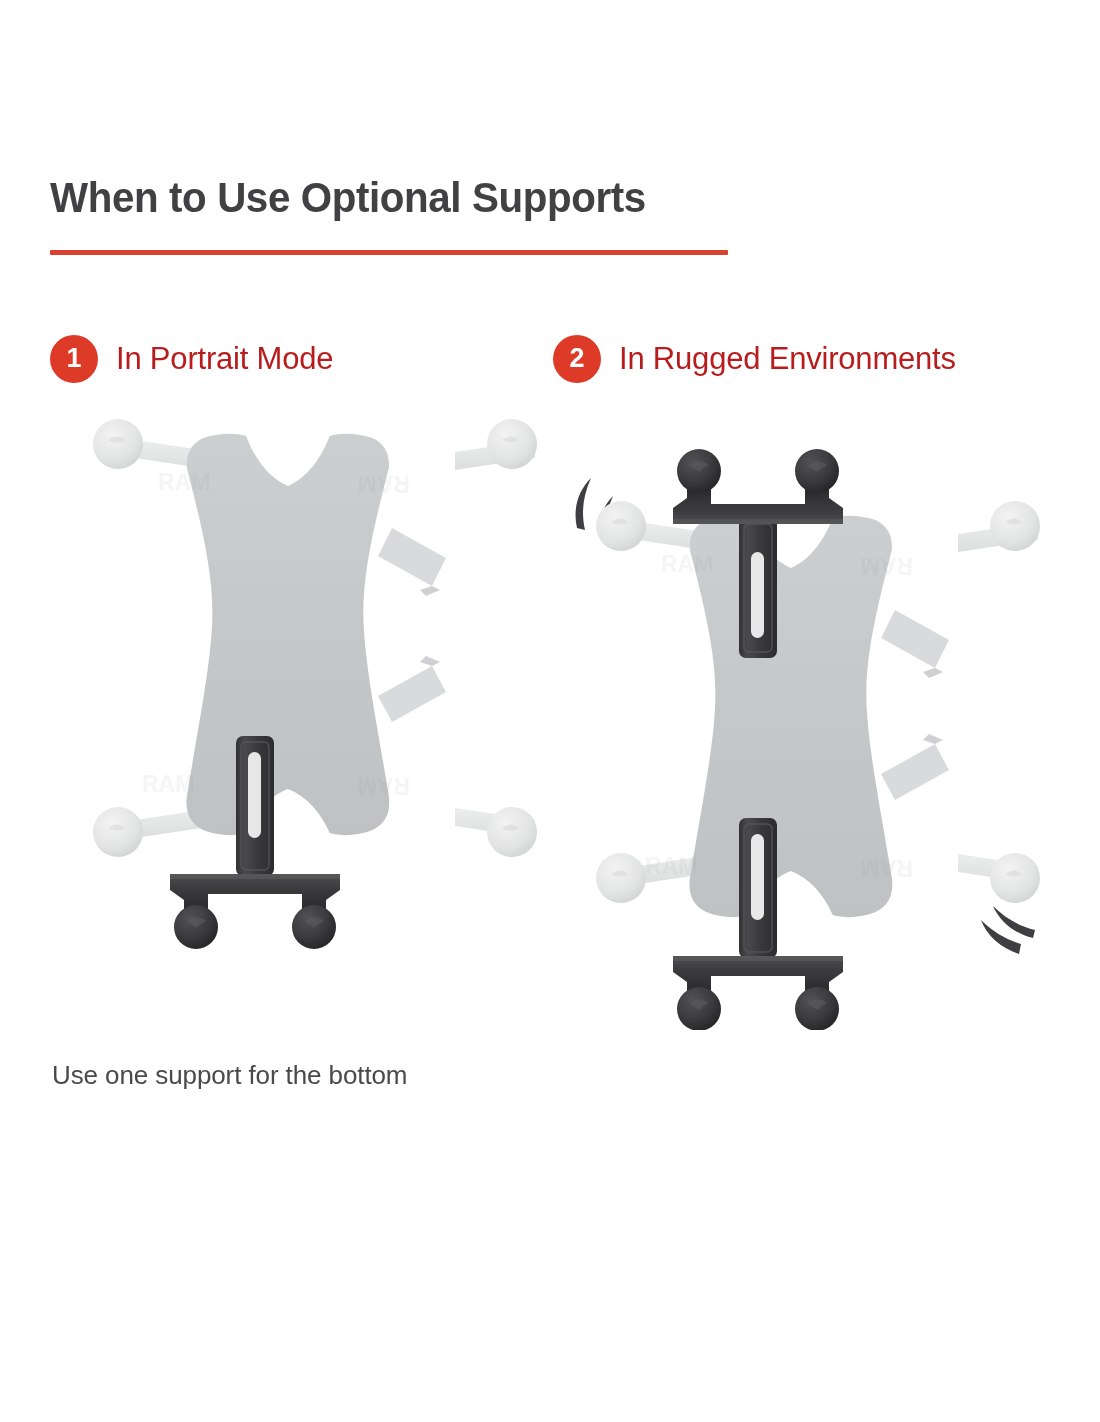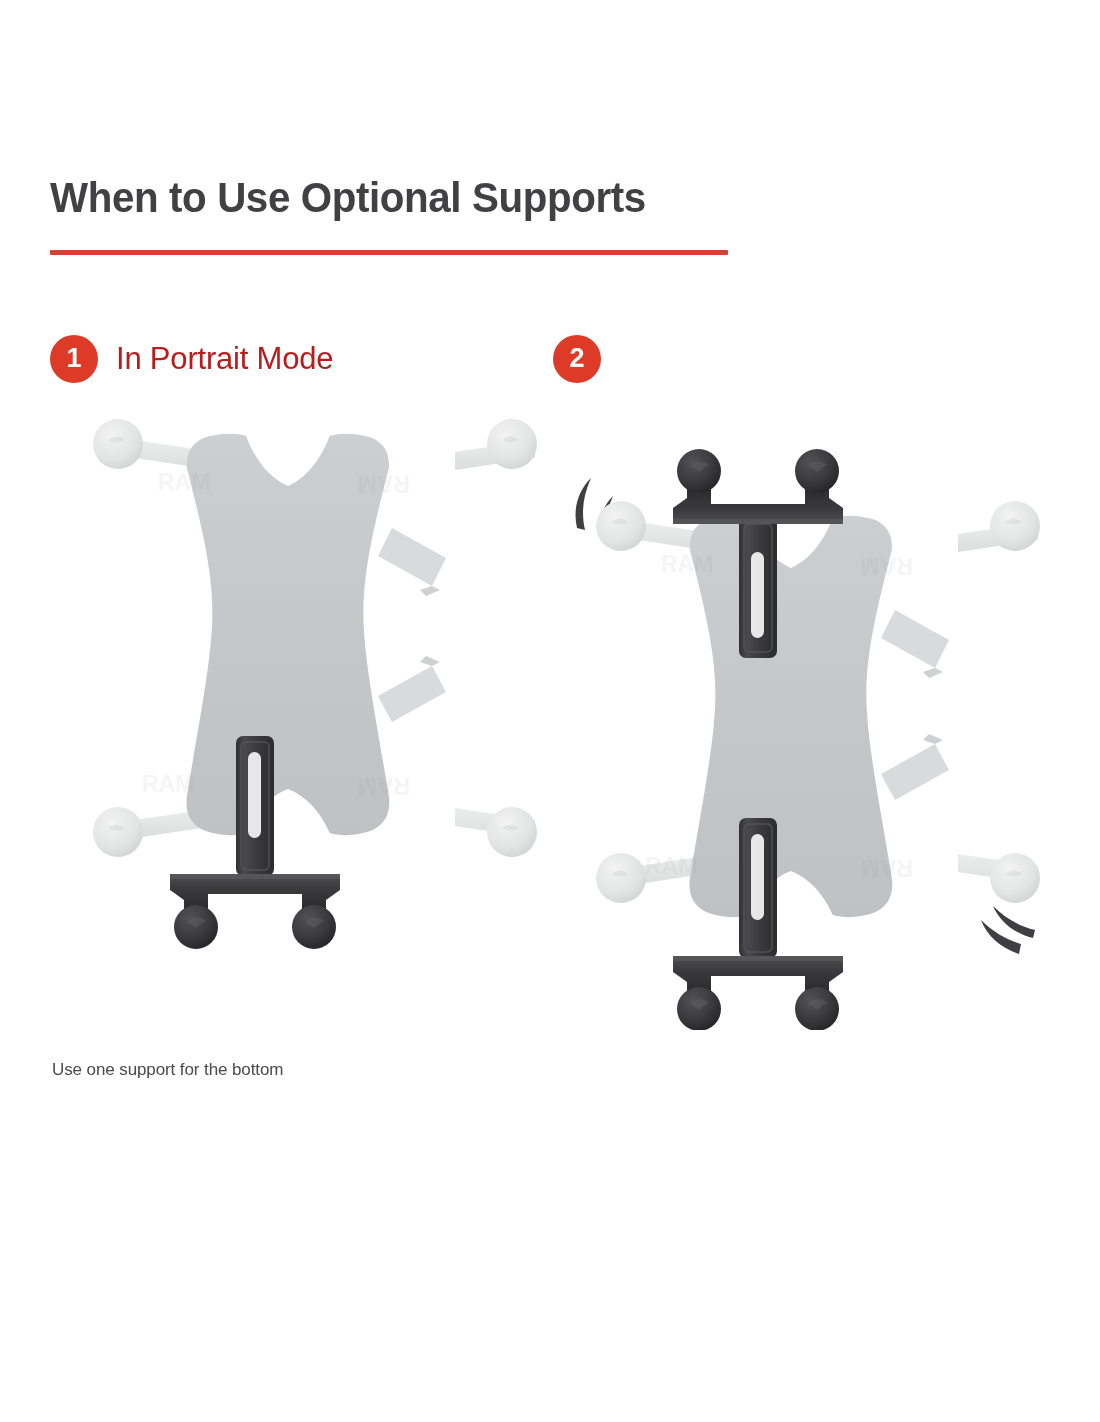--- a/index.html
+++ b/index.html
@@ -112,21 +112,21 @@
   .illo-wrap svg {
     display: block;
     width: 510px;
     height: 630px;
   }
 
   .panel-caption {
     position: absolute;
     left: 2px;
     top: 730px;
-    font-size: 17px;
+    font-size: 26px;
     font-weight: 400;
     color: #4a4a4c;
     letter-spacing: -0.1px;
     white-space: nowrap;
   }
   .panel-2 .panel-caption { left: 94px; }
 </style>
 </head>
 <body>
 
@@ -253,20 +253,21 @@
         </svg>
       </div>
 
       <div class="panel-caption">Use one support for the bottom</div>
     </div>
 
     <div class="panel panel-2">
 
       <div class="panel-head">
         <div class="badge">2</div>
+        <div class="panel-heading">In Rugged Environments</div>
       </div>
 
       <div class="illo-wrap">
         <svg viewBox="0 0 510 630" xmlns="http://www.w3.org/2000/svg">
           <defs>
             <linearGradient id="cradleGrad2" x1="0" y1="0" x2="0" y2="1">
               <stop offset="0%" stop-color="#cdcecf"></stop>
               <stop offset="45%" stop-color="#c6c7c8"></stop>
               <stop offset="100%" stop-color="#c0c1c2"></stop>
             </linearGradient>

